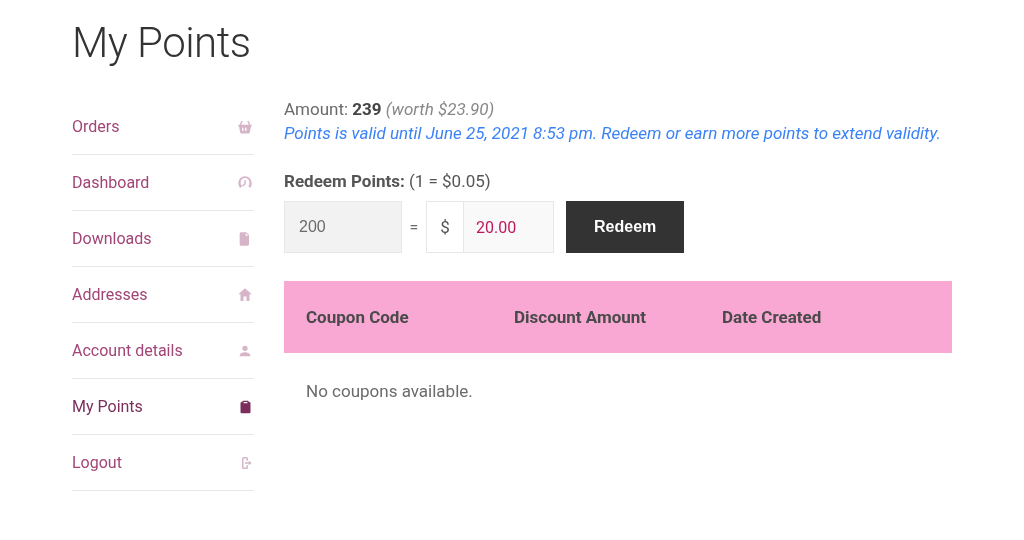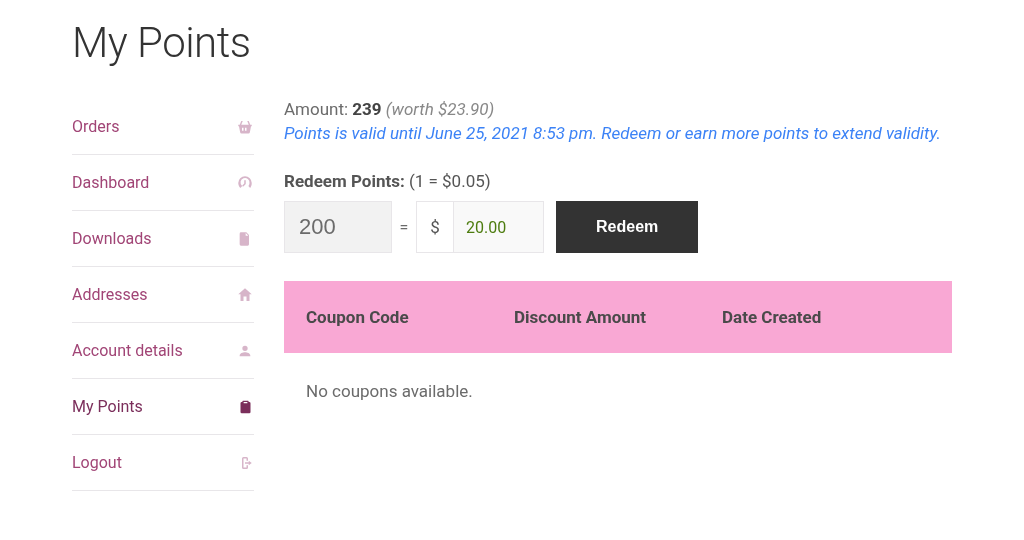--- a/index.html
+++ b/index.html
@@ -88,26 +88,26 @@
     .redeem-title b {
       font-weight: 700;
     }
     .redeem-row {
       display: flex;
       align-items: stretch;
       gap: 0;
       margin-bottom: 28px;
     }
     .points-input {
-      width: 108px;
+      width: 118px;
       height: 52px;
       border: 1px solid #e8e6e9;
       background: #f2f2f2;
       padding: 16px 14px;
-      font-size: 22px;
+      font-size: 16px;
       color: #6b6b6b;
     }
     .equals {
       display: flex;
       align-items: center;
       justify-content: center;
       width: 24px;
       font-size: 16px;
       color: #6b6b6b;
       background: #fff;
@@ -126,25 +126,25 @@
     .amount-box {
       display: flex;
       align-items: center;
       width: 90px;
       height: 52px;
       border: 1px solid #e8e6e9;
       border-left: none;
       background: #f9f9f9;
       padding: 0 12px;
       font-size: 16px;
-      color: #4d7c0f;
+      color: #be185d;
     }
     .redeem-btn {
       height: 52px;
-      padding: 0 40px;
+      padding: 0 28px;
       background: #333;
       color: #fff;
       border: none;
       font-size: 16px;
       font-weight: 700;
       cursor: pointer;
       margin-left: 12px;
     }
     .coupon-table {
       width: 100%;

